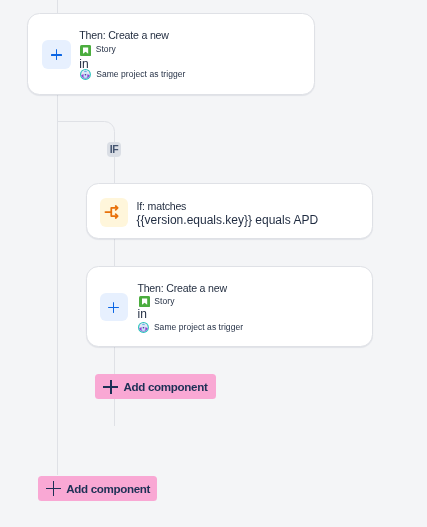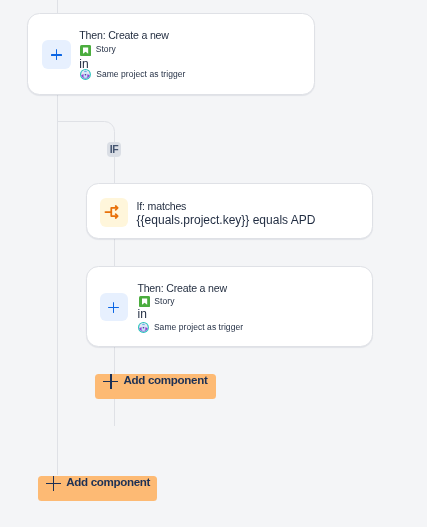--- a/index.html
+++ b/index.html
@@ -15,22 +15,22 @@
     border-radius:12.5px; box-sizing:border-box;
     box-shadow:0 1px 1px rgba(9,30,66,0.08);
   }
   .plusbox {
     position:absolute; background:#e7f0fe; border-radius:6px;
     display:flex; align-items:center; justify-content:center;
   }
   .title { position:absolute; font-size:10.6px; line-height:10.6px; letter-spacing:-0.2px; color:#1f2a3d; white-space:nowrap; }
   .sub { position:absolute; font-size:12px; line-height:8.5px; color:#1f2b40; white-space:nowrap; }
   .btn {
-    position:absolute; background:#fdba74; border-radius:3.5px;
-    display:flex; align-items:flex-start; box-sizing:border-box;
+    position:absolute; background:#f9a8d4; border-radius:3.5px;
+    display:flex; align-items:center; box-sizing:border-box;
     color:#172b4d; font-size:12px;
   }
   .ifbadge {
     position:absolute; background:#dadee5; border-radius:4px;
     display:flex; align-items:center; justify-content:center;
     font-size:10.5px; line-height:10.5px; color:#44546f; font-weight:bold;
     letter-spacing:-0.4px; padding-right:0.4px; box-sizing:border-box;
   }
   .row { position:absolute; }
   .row .icn-story, .row .icn-avatar { position:absolute; left:0; }
@@ -103,21 +103,21 @@
       <span style="line-height:0; position:relative; left:-0.7px; top:-0.8px;"><svg viewBox="0 0 24 24" width="20" height="20">
             <g stroke="#e8710a" stroke-width="2.1" fill="none" stroke-linecap="round" stroke-linejoin="round">
               <path d="M2.9 12h7.0"></path>
               <path d="M16.6 7.1H9.9v9.8h6.7"></path>
               <path d="M15.2 4.8l2.4 2.3-2.4 2.3"></path>
               <path d="M15.2 14.6l2.4 2.3-2.4 2.3"></path>
             </g>
           </svg></span>
     </div>
     <div class="title" style="left:49.6px; top:17.4px;">If: matches</div>
-    <div class="sub" style="left:49.6px; top:31.5px;">{{equals.project.key}} equals APD</div>
+    <div class="sub" style="left:49.6px; top:31.5px;">{{version.equals.key}} equals APD</div>
   </div>
 
   <div class="card" style="left:86px; top:266px; width:287px; height:81.4px;">
     <div class="plusbox" style="left:12.6px; top:26.2px; width:28.2px; height:28.2px;">
       <span class="plus-glyph"></span>
     </div>
     <div class="title" style="left:50.4px; top:16.2px;">Then: Create a new</div>
     <div class="row" style="left:51.5px; top:29.2px;">
       <span class="icn-story" style="top:0px;"><svg viewBox="0 0 16 16" width="11.2" height="11.2">
             <rect x="0" y="0" width="16" height="16" rx="2.2" fill="#4BAD3E"></rect>

